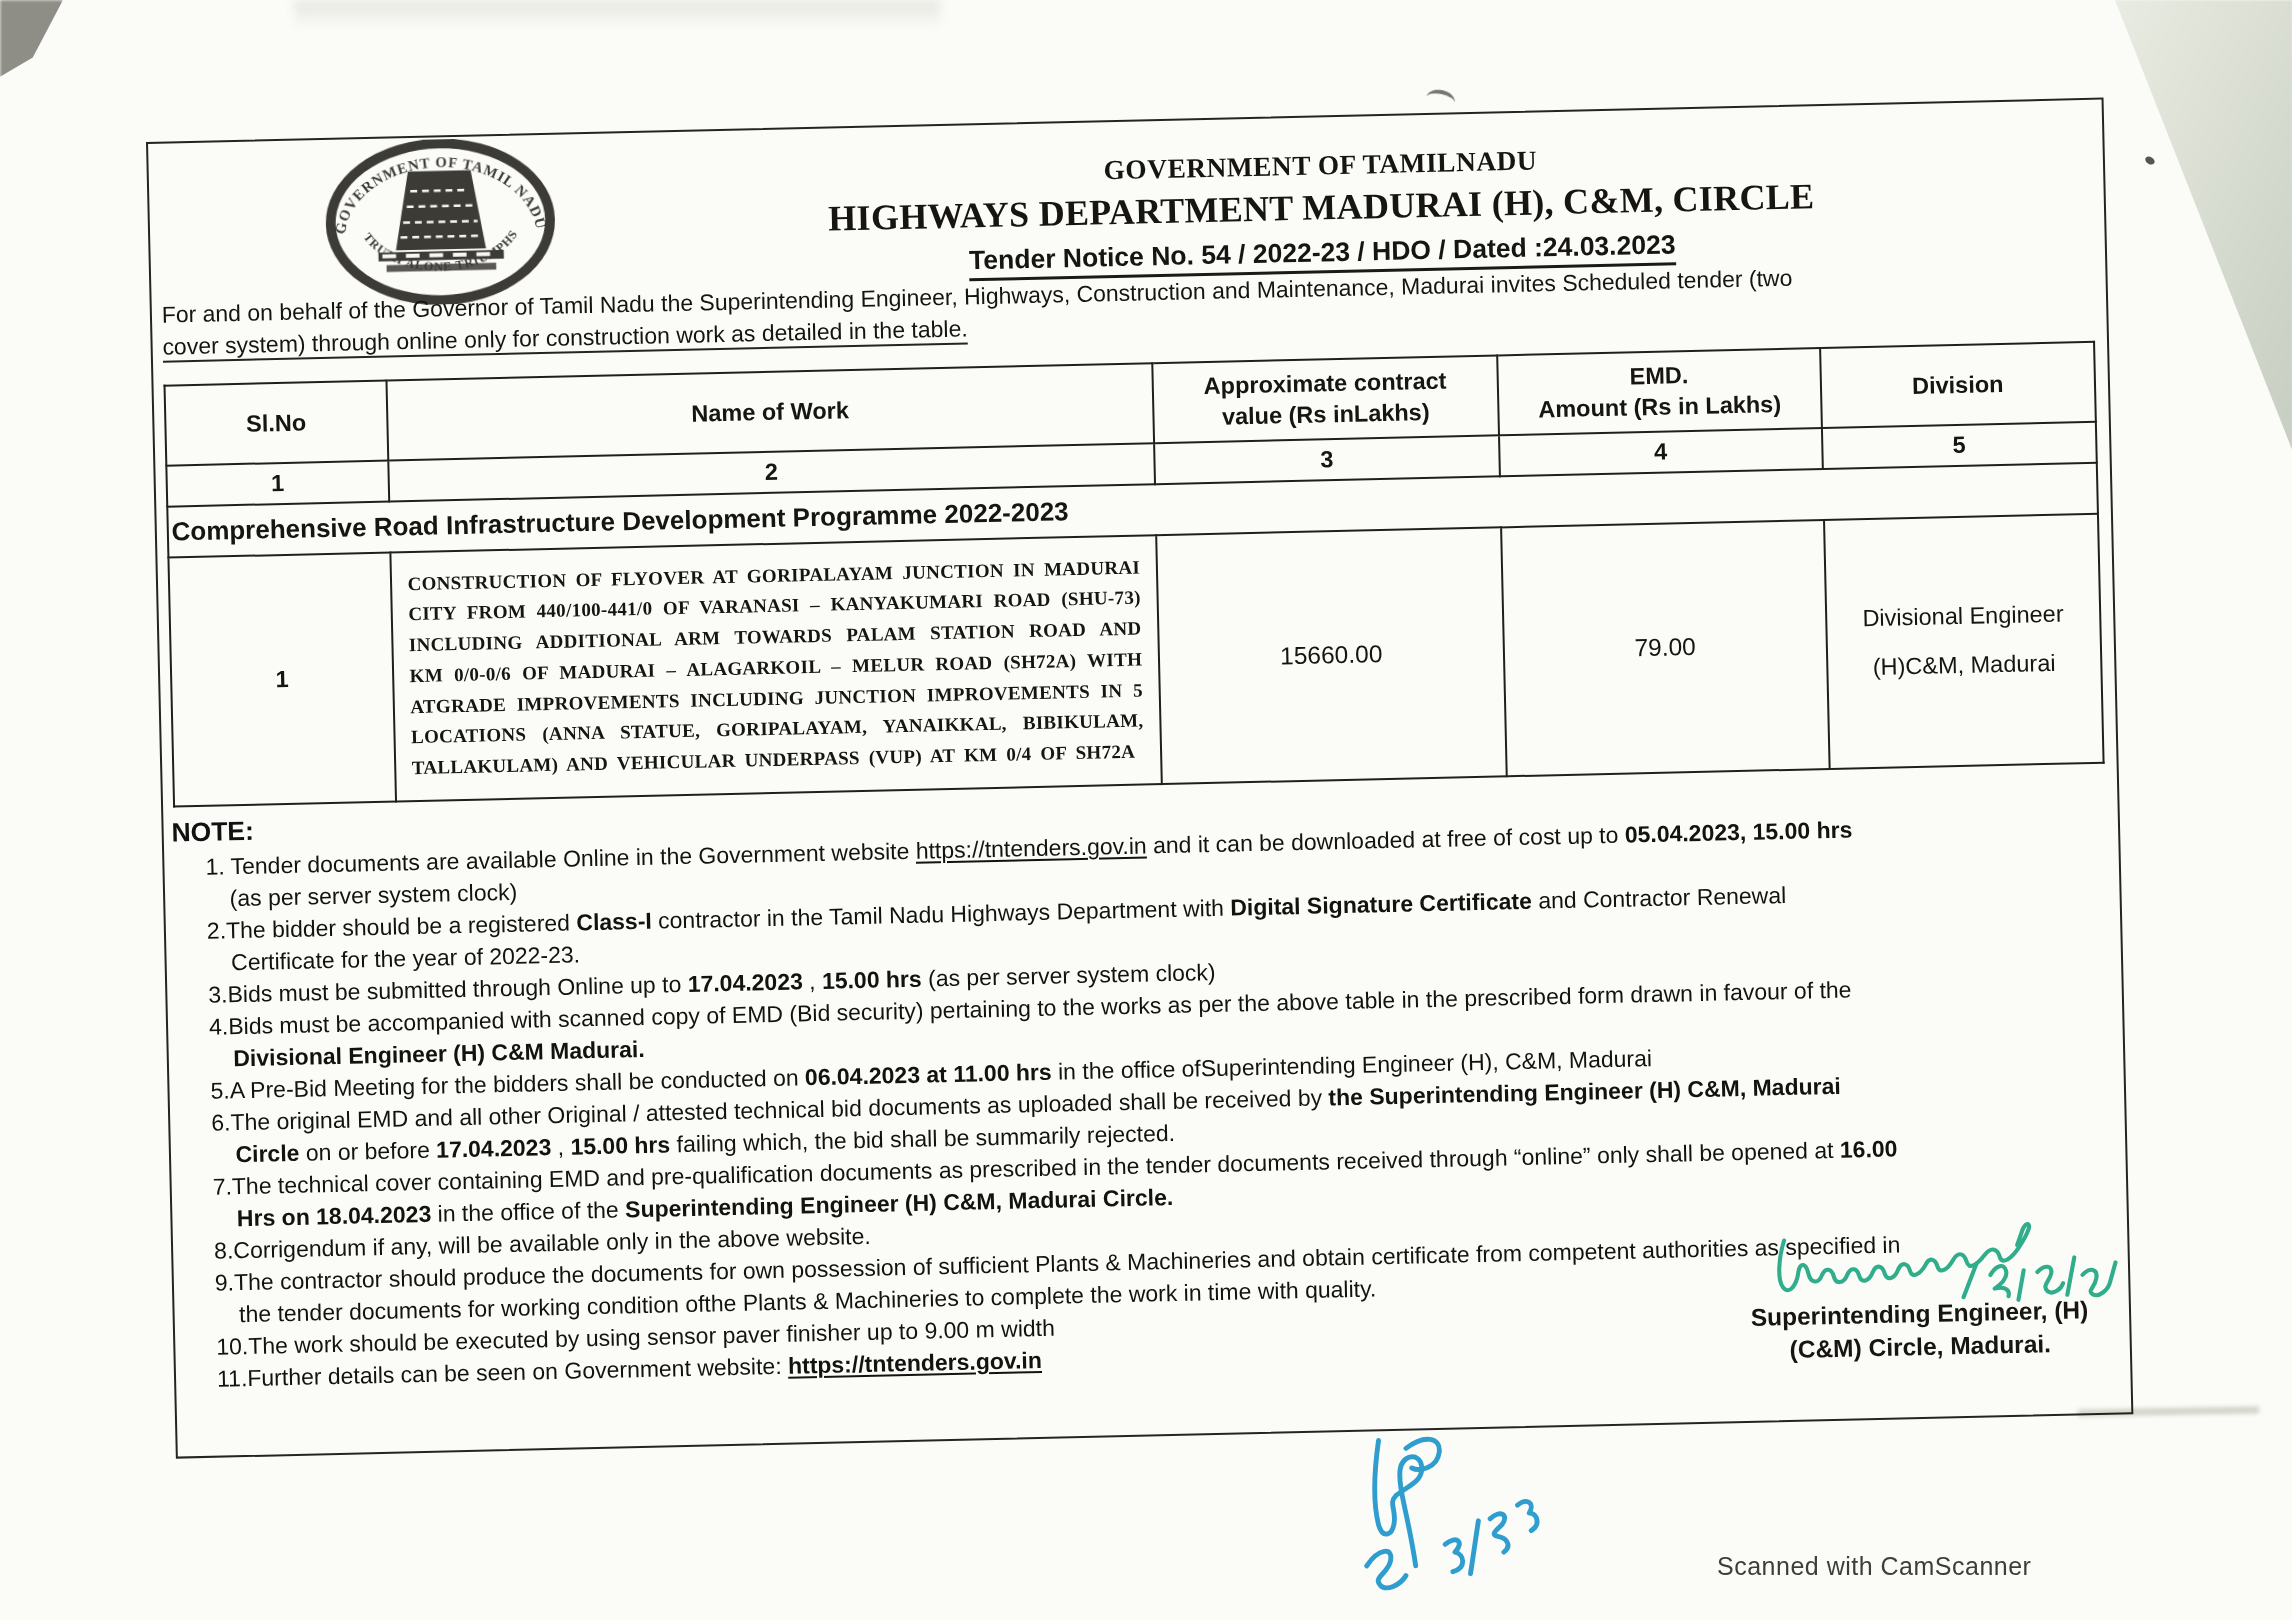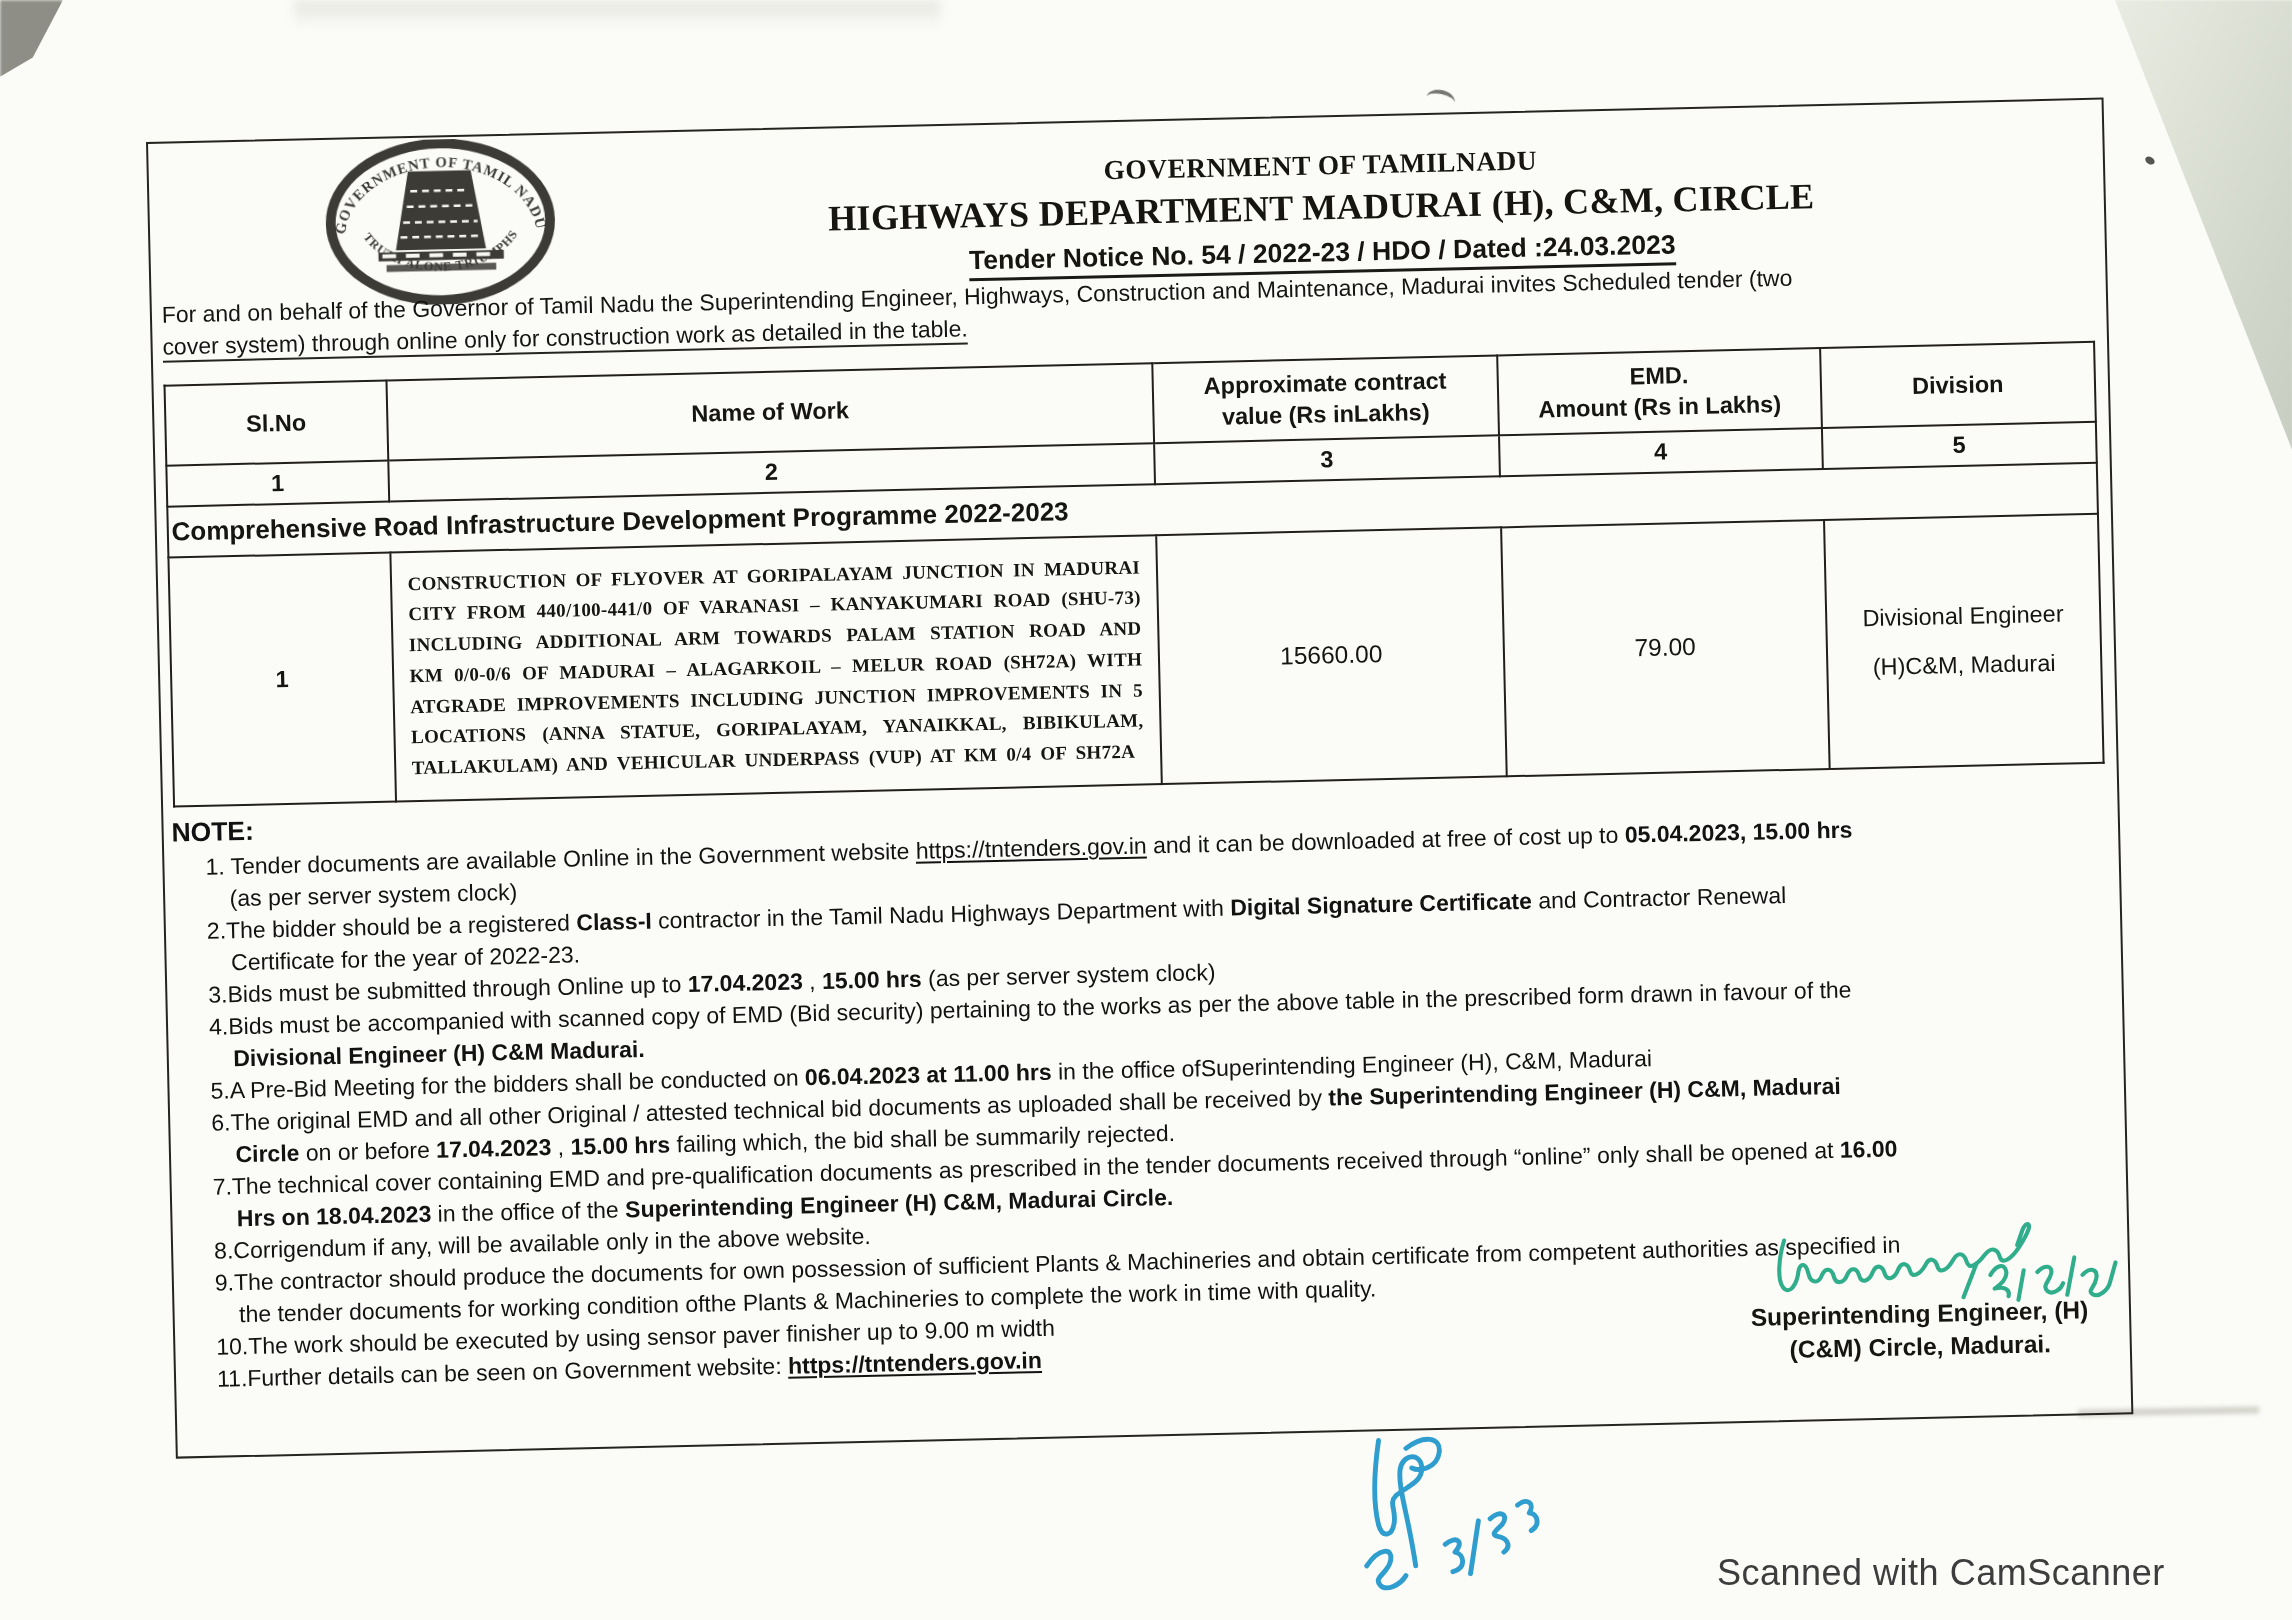--- a/index.html
+++ b/index.html
@@ -57,21 +57,21 @@
   .notes{position:absolute;left:41px;top:708px;width:1903px;font-size:23px;color:#121210;line-height:32px;}
   .note-line.cont{padding-left:23.5px;}
   .notes .b{font-weight:700;}
   .notes .u{text-decoration:underline;text-decoration-thickness:2px;text-underline-offset:2.9px;}
 
   .signature-block{position:absolute;left:1514px;top:1100px;width:461px;text-align:center;}
   .sig-svg{display:block;margin:0 0 -9.8px 83px;}
   .sig-line{font-size:24.5px;font-weight:700;line-height:1.35;}
 
   .blue-mark{position:absolute;left:1351px;top:1419px;}
-  .camscanner{position:absolute;left:1717px;top:1552px;font-size:36px;color:#3d3d3d;letter-spacing:0.5px;}
+  .camscanner{position:absolute;left:1717px;top:1552px;font-size:25px;color:#3d3d3d;letter-spacing:0.5px;}
 </style>
 </head>
 <body>
 
 <div class="stage">
 
   <div class="tl-wedge"></div>
   <div class="top-smudge"></div>
   <div class="tr-triangle"></div>
   <div class="curve-mark"></div>

